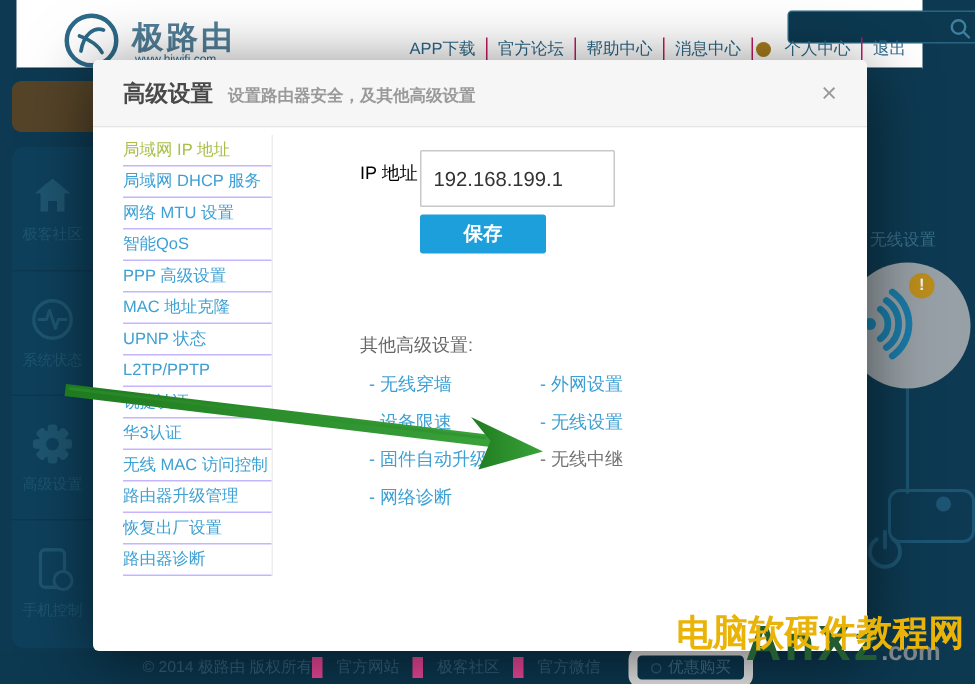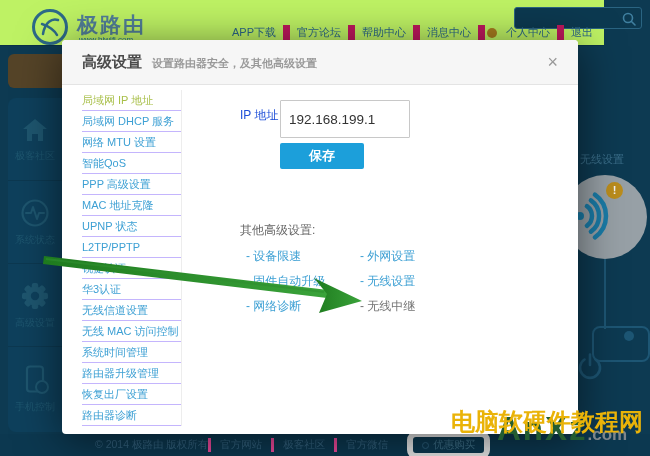--- a/index.html
+++ b/index.html
@@ -3,61 +3,61 @@
 <meta charset="utf-8">
 <style>
   * { margin:0; padding:0; box-sizing:border-box; }
   body { background:#222; }
   .stage {
     position:relative; width:650px; height:456px; overflow:hidden;
     background:#0d3a52;
     font-family:"Liberation Sans","DejaVu Sans",sans-serif;
   }
   
-  .hdr { position:absolute; left:0; top:0; width:604px; height:46px; background:#bef264; border-bottom:1px solid #0a3248; }
+  .hdr { position:absolute; left:11px; top:0; width:604px; height:46px; background:#ffffff; border-bottom:1px solid #0a3248; }
   .logo-mark { position:absolute; left:30px; top:7px; }
   .brand { position:absolute; left:77px; top:11px; font-size:21px; font-weight:bold; color:#517e97; letter-spacing:2px; }
   .brand-url { position:absolute; left:79px; top:35px; font-size:8px; color:#1f6a8e; }
   .search-box { position:absolute; left:514px; top:7px; width:128px; height:22px; background:#0c3950; border:1px solid #2a6482; border-radius:3px; }
   .search-box input { position:absolute; left:6px; top:1px; width:98px; height:18px; background:transparent; border:none; outline:none; color:#9fc4d8; font-size:11px; }
   .search-ico { position:absolute; right:4px; top:3px; }
   .nav { position:absolute; right:4px; top:25px; display:flex; align-items:center; font-size:11px; color:#2b6787; }
-  .nav-item { padding:0 7px; border-right:7px solid #be185d; white-space:nowrap; cursor:pointer; }
+  .nav-item { padding:0 7px; border-right:1px solid #be185d; white-space:nowrap; cursor:pointer; }
   .nav-item:last-child { border-right:none; }
   .nav-badge { width:10px; height:10px; border-radius:50%; background:#a87c1e; margin:0 2px; flex:0 0 auto; }
   
   .alert-bar { position:absolute; left:8px; top:54px; width:54px; height:34px; background:#554428; border-radius:6px 0 0 6px; }
   .sidebar { position:absolute; left:8px; top:98px; width:54px; height:334px; background:#0e405c; border-radius:8px 0 0 8px; }
   .side-item { height:83px; display:flex; flex-direction:column; align-items:center; justify-content:center; border-bottom:1px solid #0c3850; cursor:pointer; }
   .side-item:last-child { border-bottom:none; }
   .side-label { font-size:10px; color:#1e566f; margin-top:5px; white-space:nowrap; }
   .rp-label { position:absolute; left:580px; top:152px; font-size:11px; color:#3a6d88; }
   .wifi-circle { position:absolute; left:563px; top:175px; width:84px; height:84px; border-radius:50%; background:#97a0a6; z-index:2; }
   .wifi-alert { position:absolute; left:606px; top:182px; width:17px; height:17px; border-radius:50%; background:#bb8d1d; color:#f4f4f4; font-size:11px; font-weight:bold; text-align:center; line-height:17px; z-index:3; }
   .stem { position:absolute; left:604px; top:259px; width:2px; height:70px; background:#1d5674; }
   .router-box { position:absolute; left:592px; top:326px; width:58px; height:36px; border:2px solid #1d5674; border-radius:8px; }
   .router-knob { position:absolute; left:624px; top:331px; width:10px; height:10px; border-radius:50%; background:#1d5674; }
   .power-ico { position:absolute; left:576px; top:352px; cursor:pointer; }
   
   .ftr { position:absolute; left:0; top:434px; width:650px; height:22px; background:#0c3850; display:flex; align-items:center; font-size:10.5px; color:#33617d; }
   .ftr-copy { margin-left:95px; white-space:nowrap; }
-  .ftr-link { padding:0 9px; border-left:3px solid #ec4899; white-space:nowrap; cursor:pointer; }
+  .ftr-link { padding:0 9px; border-left:7px solid #ec4899; white-space:nowrap; cursor:pointer; }
   .ftr-link:first-of-type { margin-left:9px; }
   .buy-badge { display:inline-flex; align-items:center; gap:4px; margin-left:10px; border:6px solid #e5e5e5; border-radius:9px; padding:1px 9px; color:#3f7088; cursor:pointer; white-space:nowrap; }
   .badge-dot { width:7px; height:7px; border:1.5px solid #2b5d7a; border-radius:50%; }
   
   .modal { position:absolute; left:62px; top:40px; width:516px; height:394px; background:#fff; border-radius:4px; box-shadow:0 6px 45px rgba(0,0,0,.55); z-index:10; }
   .mhead { position:absolute; left:0; top:0; width:516px; height:45px; background:#f6f6f6; border-bottom:1px solid #e4e4e4; border-radius:4px 4px 0 0; display:flex; align-items:center; padding:0 20px; }
   .mtitle { font-size:15px; font-weight:bold; color:#4a4a4a; }
   .msub { font-size:11px; color:#9a9a9a; margin-left:10px; padding-top:2px;font-weight:bold; }
   .mclose { margin-left:auto; font-size:18px; color:#999; cursor:pointer; line-height:1; }
   .menu { position:absolute; left:20px; top:50px; width:100px; border-right:1px solid #ededed; }
   .mi { height:21px; line-height:21px; font-size:11px; color:#3da0d4; border-bottom:1px solid #c4b5fd; white-space:nowrap; overflow:hidden; cursor:pointer; }
   .mi.active { color:#a8bf48; }
-  .ip-label { position:absolute; left:178px; top:67px; font-size:12px; color:#1d4ed8; }
+  .ip-label { position:absolute; left:178px; top:67px; font-size:12px; color:#000000; }
   .ip-input { position:absolute; left:218px; top:60px; width:130px; height:38px; border:1px solid #c8c8c8; border-radius:1px; font-size:13.5px; color:#333; padding-left:8px; font-family:"Liberation Sans","DejaVu Sans",sans-serif; }
   .save-btn { position:absolute; left:218px; top:103px; width:84px; height:26px; background:#1c9fda; color:#fff; border:none; border-radius:2px; font-size:13px; font-weight:bold; cursor:pointer; }
   .other-head { position:absolute; left:178px; top:182px; font-size:12px; color:#666; }
   .link-col1 { position:absolute; left:184px; top:204px; }
   .link-col2 { position:absolute; left:298px; top:204px; }
   .olink { height:25px; line-height:25px; font-size:12px; color:#3da0d4; white-space:nowrap; cursor:pointer; }
   .olink.highlight { color:#737373; }
   
   .arrow-svg { position:absolute; left:0; top:0; z-index:20; pointer-events:none; }
   .wm-logo { position:absolute; left:497px; top:410px; z-index:17; white-space:nowrap; }
@@ -175,34 +175,33 @@
       <div class="mi active">局域网 IP 地址</div>
       <div class="mi">局域网 DHCP 服务</div>
       <div class="mi">网络 MTU 设置</div>
       <div class="mi">智能QoS</div>
       <div class="mi">PPP 高级设置</div>
       <div class="mi">MAC 地址克隆</div>
       <div class="mi">UPNP 状态</div>
       <div class="mi">L2TP/PPTP</div>
       <div class="mi">锐捷认证</div>
       <div class="mi">华3认证</div>
-      <div class="mi">无线信道设置</div>
       <div class="mi">无线 MAC 访问控制</div>
-      <div class="mi">系统时间管理</div>
       <div class="mi">路由器升级管理</div>
       <div class="mi">恢复出厂设置</div>
       <div class="mi">路由器诊断</div>
     </div>
 
     <div class="ip-label">IP 地址</div>
     <input class="ip-input" value="192.168.199.1" style="">
     <button class="save-btn">保存</button>
 
     <div class="other-head">其他高级设置:</div>
     <div class="link-col1">
+      <div class="olink">- 无线穿墙</div>
       <div class="olink">- 设备限速</div>
       <div class="olink">- 固件自动升级</div>
       <div class="olink">- 网络诊断</div>
     </div>
     <div class="link-col2">
       <div class="olink">- 外网设置</div>
       <div class="olink">- 无线设置</div>
       <div class="olink highlight">- 无线中继</div>
     </div>
   </div>

